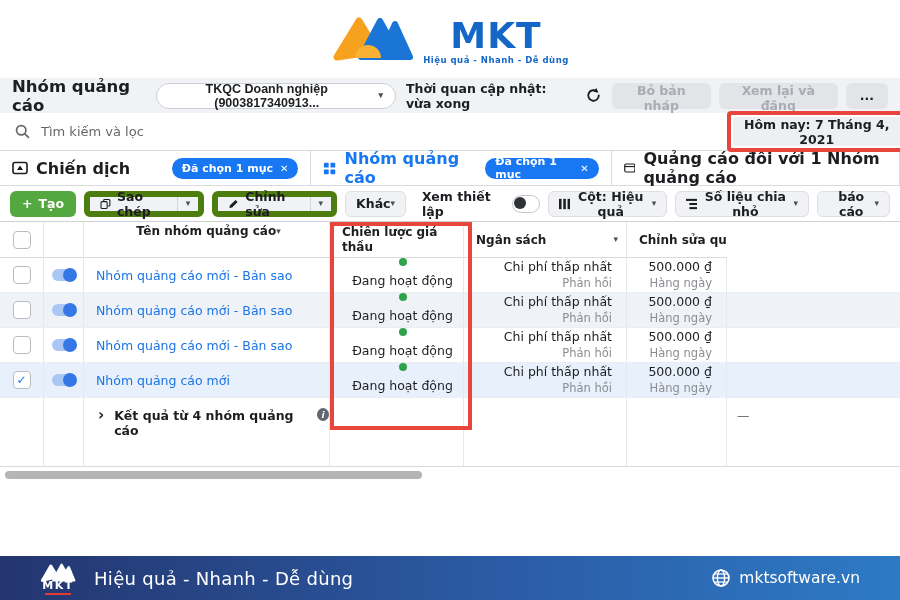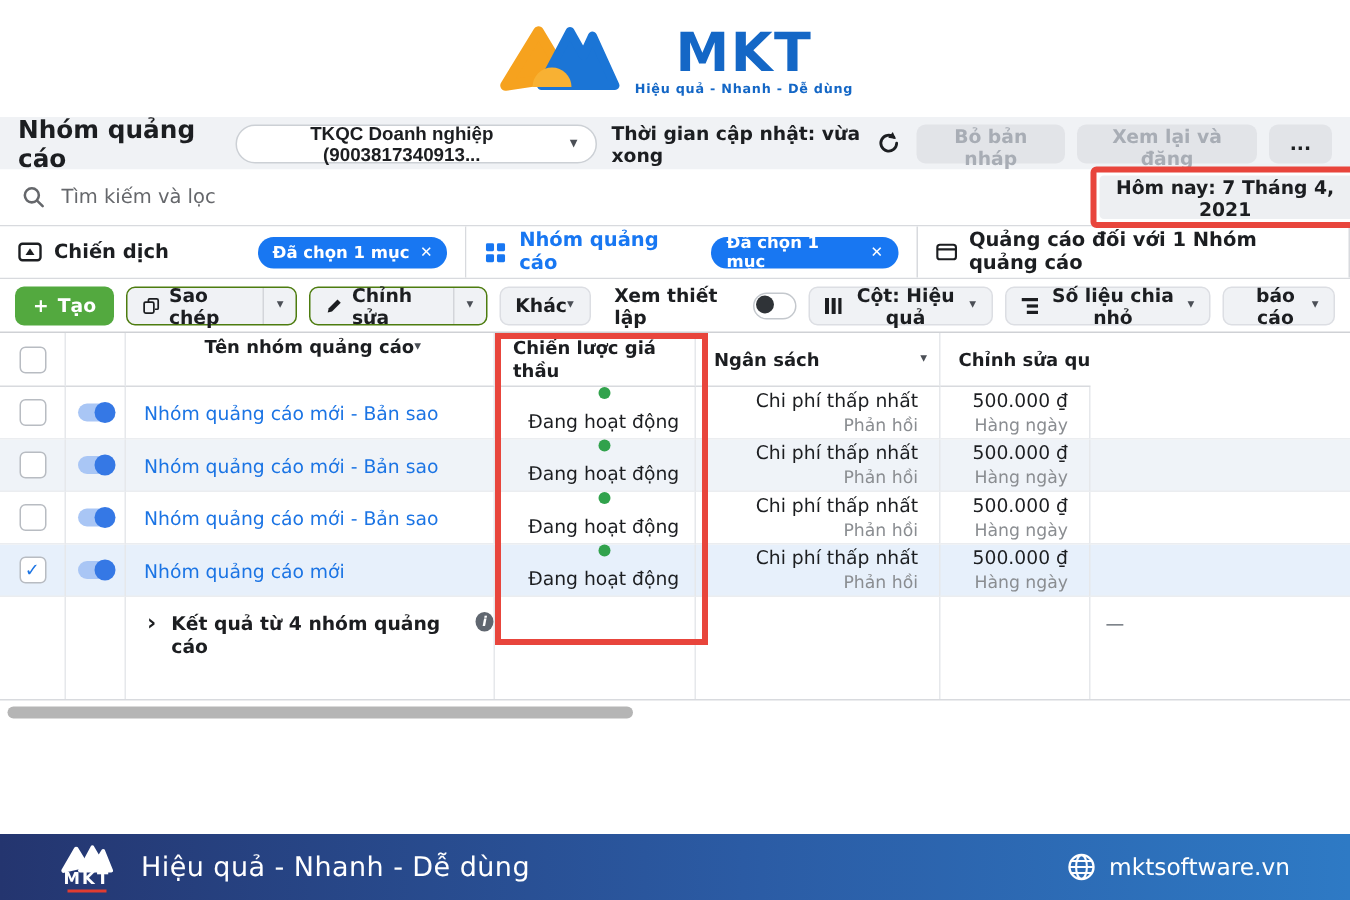--- a/index.html
+++ b/index.html
@@ -36,34 +36,34 @@
   .date-btn{width:100%;height:100%;background:#edeff2;border:none;border-radius:3px;display:flex;
     align-items:center;justify-content:center;gap:8px;font-size:12.5px;font-weight:bold;color:#1c1e21;
     cursor:pointer;font-family:inherit;}
 
   
   .tabsrow{top:150px;height:36px;display:flex;border-top:1px solid #d8dade;border-bottom:1px solid #d8dade;background:#fff;}
   .tab{display:flex;align-items:center;gap:8px;padding:0 12px;border-right:1px solid #d8dade;cursor:pointer;background:#fff;}
   .tab1{width:309px;}
   .tab2{width:297px;}
   .tab3{width:284px;}
-  .tab-label{font-size:13px;font-weight:bold;}
+  .tab-label{font-size:16px;font-weight:bold;}
   .tab.active .tab-label{color:#1877f2;}
   .badge{margin-left:auto;background:#1877f2;color:#fff;border-radius:11px;height:21px;display:flex;
     align-items:center;gap:7px;padding:0 10px;font-size:11px;font-weight:bold;}
   .badge .x{font-size:10px;cursor:pointer;}
 
   
   .toolbar{top:186px;height:36px;display:flex;align-items:center;padding:0 10px;gap:8px;background:#fff;
     border-bottom:1px solid #cfd1d5;}
   .tbtn{display:flex;align-items:center;gap:0;background:#f0f2f5;border:1px solid #dcdee3;border-radius:6px;
     height:26px;padding:0 10px;font-size:12.5px;font-weight:600;color:#1c1e21;cursor:pointer;font-family:inherit;}
   .create-btn{background:#53a93f;border:none;color:#fff;border-radius:6px;height:26px;padding:0 12px;
     display:flex;align-items:center;gap:6px;font-size:12.5px;font-weight:bold;cursor:pointer;font-family:inherit;}
-  .split{display:flex;align-items:stretch;background:#f0f2f5;border:1px solid #4d7c0f;border-radius:6px;height:26px;box-sizing:border-box;}
+  .split{display:flex;align-items:stretch;background:#f0f2f5;border:6px solid #4d7c0f;border-radius:6px;height:26px;box-sizing:border-box;}
   .split .main{display:flex;align-items:center;gap:6px;padding:0 10px;font-size:12.5px;font-weight:600;cursor:pointer;}
   .split .arrow{display:flex;align-items:center;padding:0 8px;border-left:1px solid #d3d5da;cursor:pointer;}
   .caret{font-size:9px;color:#4b4f56;line-height:1;}
   .spacer{flex:1;}
   .setup-label{font-size:12.5px;font-weight:600;}
   .toggle-off{position:relative;width:30px;height:16px;background:#fff;border:1px solid #c4c8cd;border-radius:9px;cursor:pointer;}
   .toggle-off .knob{position:absolute;left:1px;top:1px;width:12px;height:12px;border-radius:50%;background:#2f3337;}
 
   
   .table{top:222px;background:#fff;}
@@ -137,21 +137,21 @@
     </div>
   </div>
 
   <div class="subheader abs">
     <span class="entity-title">Nhóm quảng cáo</span>
     <button class="account-pill">
       <span>TKQC Doanh nghiệp (9003817340913...</span>
       <span class="caret">▾</span>
     </button>
     <div class="sub-right">
-      <span class="update-text">Thời gian cập nhật: vừa xong</span>
+      <span class="update-text">Thời quan cập nhật: vừa xong</span>
       <button class="icon-btn">
         <svg width="17" height="17" viewBox="0 0 20 20">
           <path d="M16.2 10a6.2 6.2 0 1 1-2.1-4.7" fill="none" stroke="#1c1e21" stroke-width="2.2" stroke-linecap="round"></path>
           <polygon points="13.2,1.2 15.6,6.6 9.6,5.6" fill="#1c1e21"></polygon>
         </svg>
       </button>
       <button class="gbtn disabled">Bỏ bản nháp</button>
       <button class="gbtn disabled">Xem lại và đăng</button>
       <button class="gbtn">...</button>
     </div>

